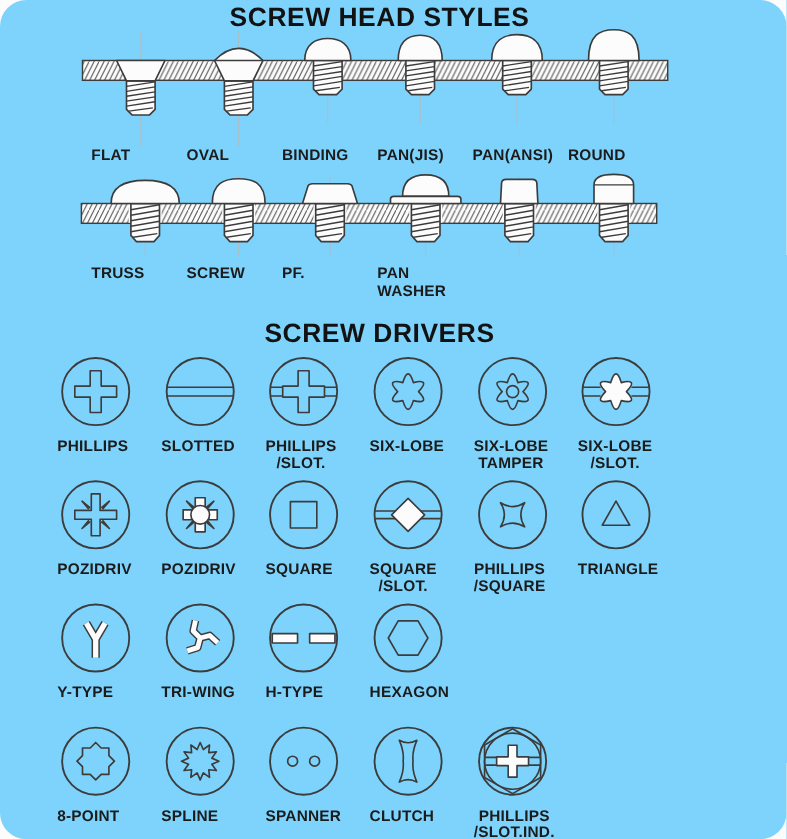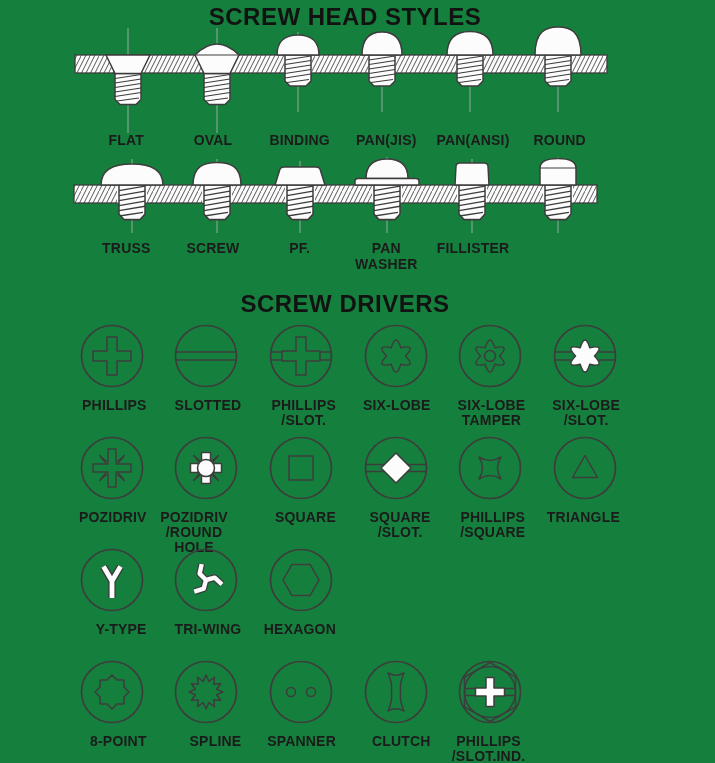--- a/index.html
+++ b/index.html
@@ -1,26 +1,26 @@
 <!DOCTYPE html>
 <html><head>
 <meta charset="utf-8">
 <style>
   html,body{margin:0;padding:0;}
   body{background:#fcfcfc;font-family:"Liberation Sans","DejaVu Sans",sans-serif;}
-  .stage{position:relative;width:715px;height:763px;background:#15803d;overflow:hidden;}
+  .stage{position:relative;width:715px;height:763px;background:#7dd3fc;overflow:hidden;border-radius:24px;}
   .title{position:absolute;left:0;width:690px;text-align:center;font-size:24px;font-weight:bold;
          letter-spacing:.5px;color:#121212;}
   #title-heads{top:3px;}
   #title-drivers{top:280px;margin-top:10px;}
   .rowsvg{position:absolute;left:0;}
   .headlabels{position:absolute;left:83px;width:520px;display:grid;grid-template-columns:repeat(6,1fr);}
-  .headlabels .hcell{text-align:center;font-size:14px;font-weight:bold;color:#1b1b1b;line-height:16px;letter-spacing:.2px;}
+  .headlabels .hcell{text-align:left;font-size:14px;font-weight:bold;color:#1b1b1b;line-height:16px;letter-spacing:.2px;}
   .drow{position:absolute;left:52px;width:568px;display:grid;grid-template-columns:repeat(6,1fr);}
-  .dcell{display:flex;flex-direction:column;align-items:flex-end;}
+  .dcell{display:flex;flex-direction:column;align-items:flex-start;}
   .dcell svg.drv{width:70px;height:70px;display:block;}
   .dlabel{margin-top:7px;text-align:center;font-size:14px;font-weight:bold;color:#1b1b1b;line-height:15px;letter-spacing:.2px;}
   
   .o{fill:none;stroke:#3c3c3c;stroke-width:1.7;}
   .i{fill:none;stroke:#3c3c3c;stroke-width:1.5;stroke-linejoin:round;stroke-linecap:butt;}
   .ib{fill:#fcfcfc;stroke:#3c3c3c;stroke-width:1.5;stroke-linejoin:round;}
   .wh{fill:#fcfcfc;stroke:#3c3c3c;stroke-width:1.5;stroke-linejoin:round;}
   .ln{fill:none;stroke:#3c3c3c;stroke-width:1.2;}
   .cl{fill:none;stroke:#b8b8b8;stroke-width:0.8;}
 </style>
@@ -244,21 +244,20 @@
   </svg>
 
   <div class="headlabels" style="top:240px">
     <div class="hcell">TRUSS</div>
     <div class="hcell">SCREW</div>
     <div class="hcell">PF.</div>
     <div class="hcell">
       <div>PAN</div>
       <div>WASHER</div>
     </div>
-    <div class="hcell">FILLISTER</div>
   </div>
 
   <div class="title" id="title-drivers">SCREW DRIVERS</div>
 
   <div class="drow" style="top:321px">
     <div class="dcell">
       <svg class="drv" viewBox="0 0 70 70">
           <use href="#d-phillips"></use>
         </svg>
       <div class="dlabel">
@@ -318,21 +317,20 @@
       <div class="dlabel">
           <div>POZIDRIV</div>
         </div>
     </div>
     <div class="dcell">
       <svg class="drv" viewBox="0 0 70 70">
           <use href="#d-pozidriv-round-hole"></use>
         </svg>
       <div class="dlabel">
           <div>POZIDRIV</div>
-          <div>/ROUND HOLE</div>
         </div>
     </div>
     <div class="dcell">
       <svg class="drv" viewBox="0 0 70 70">
           <use href="#d-square"></use>
         </svg>
       <div class="dlabel">
           <div>SQUARE</div>
         </div>
     </div>
@@ -376,20 +374,28 @@
     <div class="dcell">
       <svg class="drv" viewBox="0 0 70 70">
           <use href="#d-tri-wing"></use>
         </svg>
       <div class="dlabel">
           <div>TRI-WING</div>
         </div>
     </div>
     <div class="dcell">
       <svg class="drv" viewBox="0 0 70 70">
+          <use href="#d-h-type"></use>
+        </svg>
+      <div class="dlabel">
+          <div>H-TYPE</div>
+        </div>
+    </div>
+    <div class="dcell">
+      <svg class="drv" viewBox="0 0 70 70">
           <use href="#d-hexagon"></use>
         </svg>
       <div class="dlabel">
           <div>HEXAGON</div>
         </div>
     </div>
   </div>
 
   <div class="drow" style="top:657px">
     <div class="dcell">

